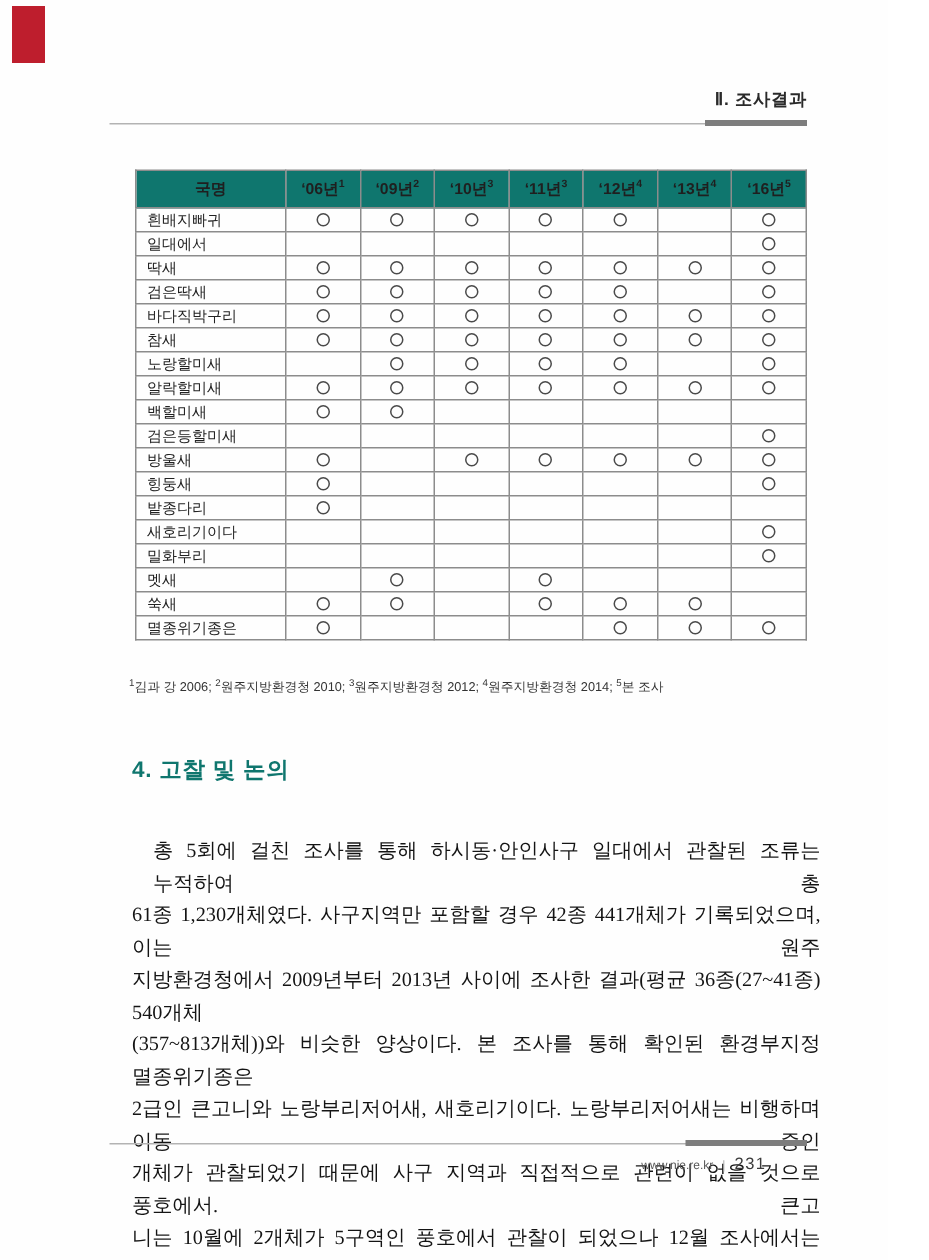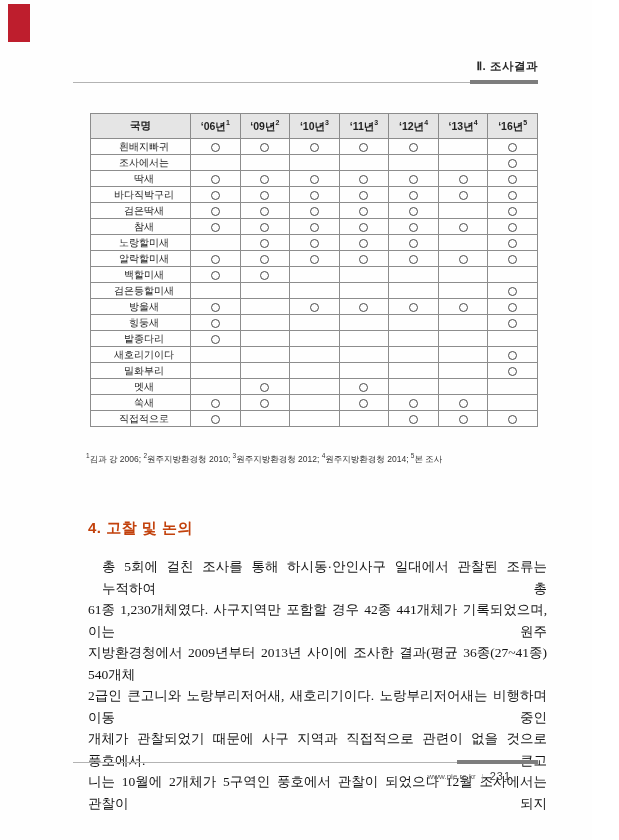--- a/index.html
+++ b/index.html
@@ -7,35 +7,35 @@
         font-family:"Liberation Sans",sans-serif;color:#222;}
   .chapter-tab{position:absolute;left:8px;top:4px;width:22px;height:38px;}
   .page-header{position:absolute;top:59px;left:73px;width:465px;text-align:right;
                font-size:11.5px;font-weight:bold;color:#2a2a2a;letter-spacing:0.5px;}
   .header-divider{position:absolute;top:82px;left:73px;width:465px;height:1px;background:#b3b3b3;}
   .header-divider-accent{position:absolute;top:80px;left:470px;width:68px;height:4px;background:#7d7d7d;}
 
   .obs-table{position:absolute;top:113px;left:90px;width:448px;border-collapse:collapse;
              table-layout:fixed;}
   .obs-table th,.obs-table td{border:1px solid #8c8c8c;padding:0;}
-  .obs-table thead th{background:#e5e5e5;height:24px;font-size:10.5px;font-weight:bold;
+  .obs-table thead th{background:#0f766e;height:24px;font-size:10.5px;font-weight:bold;
                       color:#1f1f1f;text-align:center;}
   .obs-table thead th sup{font-size:7px;}
   .obs-table tbody td{height:15px;font-size:10px;color:#222;}
-  .obs-table td.name{text-align:center;padding-left:7px;}
+  .obs-table td.name{text-align:left;padding-left:7px;}
   .obs-table td.mark-cell{text-align:center;vertical-align:middle;}
   .circle{display:inline-block;width:9px;height:9px;border:1px solid #4a4a4a;
           border-radius:50%;box-sizing:border-box;vertical-align:middle;}
 
   .table-footnote{position:absolute;top:452px;left:86px;width:456px;font-size:8.5px;
                   color:#333;letter-spacing:0;}
   .table-footnote sup{font-size:6.5px;}
 
-  .section-heading{position:absolute;top:519px;left:88px;font-size:15px;font-weight:bold;
-                   color:#c2410c;letter-spacing:0.5px;}
+  .section-heading{position:absolute;top:504px;left:88px;font-size:15px;font-weight:bold;
+                   color:#0f766e;letter-spacing:0.5px;}
   .discussion-paragraph{position:absolute;top:556px;left:88px;width:459px;
                         font-family:"Liberation Serif",serif;font-size:13.5px;color:#141414;}
   .para-line{line-height:21.5px;text-align:justify;text-align-last:justify;word-break:keep-all;}
   .para-line.first{padding-left:14px;}
 
   .footer-divider{position:absolute;top:762px;left:73px;width:465px;height:1px;background:#b3b3b3;}
   .footer-divider-accent{position:absolute;top:760px;left:457px;width:81px;height:4px;background:#7d7d7d;}
   .page-footer{position:absolute;top:770px;right:81px;display:flex;align-items:center;}
   .footer-url{font-size:8px;color:#555;}
   .footer-sep{font-size:8px;color:#aaa;margin:0 6px;}
@@ -80,60 +80,60 @@
           <td class="name">흰배지빠귀</td>
           <td class="mark-cell"><span class="circle"></span></td>
           <td class="mark-cell"><span class="circle"></span></td>
           <td class="mark-cell"><span class="circle"></span></td>
           <td class="mark-cell"><span class="circle"></span></td>
           <td class="mark-cell"><span class="circle"></span></td>
           <td class="mark-cell"></td>
           <td class="mark-cell"><span class="circle"></span></td>
         </tr>
         <tr>
-          <td class="name">조사에서는</td>
+          <td class="name">일대에서</td>
           <td class="mark-cell"></td>
           <td class="mark-cell"></td>
           <td class="mark-cell"></td>
           <td class="mark-cell"></td>
           <td class="mark-cell"></td>
           <td class="mark-cell"></td>
           <td class="mark-cell"><span class="circle"></span></td>
         </tr>
         <tr>
           <td class="name">딱새</td>
           <td class="mark-cell"><span class="circle"></span></td>
           <td class="mark-cell"><span class="circle"></span></td>
           <td class="mark-cell"><span class="circle"></span></td>
           <td class="mark-cell"><span class="circle"></span></td>
           <td class="mark-cell"><span class="circle"></span></td>
           <td class="mark-cell"><span class="circle"></span></td>
           <td class="mark-cell"><span class="circle"></span></td>
         </tr>
         <tr>
+          <td class="name">검은딱새</td>
+          <td class="mark-cell"><span class="circle"></span></td>
+          <td class="mark-cell"><span class="circle"></span></td>
+          <td class="mark-cell"><span class="circle"></span></td>
+          <td class="mark-cell"><span class="circle"></span></td>
+          <td class="mark-cell"><span class="circle"></span></td>
+          <td class="mark-cell"></td>
+          <td class="mark-cell"><span class="circle"></span></td>
+        </tr>
+        <tr>
           <td class="name">바다직박구리</td>
           <td class="mark-cell"><span class="circle"></span></td>
           <td class="mark-cell"><span class="circle"></span></td>
           <td class="mark-cell"><span class="circle"></span></td>
           <td class="mark-cell"><span class="circle"></span></td>
           <td class="mark-cell"><span class="circle"></span></td>
           <td class="mark-cell"><span class="circle"></span></td>
           <td class="mark-cell"><span class="circle"></span></td>
         </tr>
         <tr>
-          <td class="name">검은딱새</td>
-          <td class="mark-cell"><span class="circle"></span></td>
-          <td class="mark-cell"><span class="circle"></span></td>
-          <td class="mark-cell"><span class="circle"></span></td>
-          <td class="mark-cell"><span class="circle"></span></td>
-          <td class="mark-cell"><span class="circle"></span></td>
-          <td class="mark-cell"></td>
-          <td class="mark-cell"><span class="circle"></span></td>
-        </tr>
-        <tr>
           <td class="name">참새</td>
           <td class="mark-cell"><span class="circle"></span></td>
           <td class="mark-cell"><span class="circle"></span></td>
           <td class="mark-cell"><span class="circle"></span></td>
           <td class="mark-cell"><span class="circle"></span></td>
           <td class="mark-cell"><span class="circle"></span></td>
           <td class="mark-cell"><span class="circle"></span></td>
           <td class="mark-cell"><span class="circle"></span></td>
         </tr>
         <tr>
@@ -240,40 +240,41 @@
           <td class="name">쑥새</td>
           <td class="mark-cell"><span class="circle"></span></td>
           <td class="mark-cell"><span class="circle"></span></td>
           <td class="mark-cell"></td>
           <td class="mark-cell"><span class="circle"></span></td>
           <td class="mark-cell"><span class="circle"></span></td>
           <td class="mark-cell"><span class="circle"></span></td>
           <td class="mark-cell"></td>
         </tr>
         <tr>
-          <td class="name">직접적으로</td>
+          <td class="name">멸종위기종은</td>
           <td class="mark-cell"><span class="circle"></span></td>
           <td class="mark-cell"></td>
           <td class="mark-cell"></td>
           <td class="mark-cell"></td>
           <td class="mark-cell"><span class="circle"></span></td>
           <td class="mark-cell"><span class="circle"></span></td>
           <td class="mark-cell"><span class="circle"></span></td>
         </tr>
       </tbody>
   </table>
 
   <div class="table-footnote" id="table-footnote"><sup>1</sup>김과 강 2006; <sup>2</sup>원주지방환경청 2010; <sup>3</sup>원주지방환경청 2012; <sup>4</sup>원주지방환경청 2014; <sup>5</sup>본 조사</div>
 
   <div class="section-heading">4. 고찰 및 논의</div>
 
   <div class="discussion-paragraph" id="discussion-paragraph">
       <div class="para-line first">총 5회에 걸친 조사를 통해 하시동·안인사구 일대에서 관찰된 조류는 누적하여 총</div>
       <div class="para-line">61종 1,230개체였다. 사구지역만 포함할 경우 42종 441개체가 기록되었으며, 이는 원주</div>
       <div class="para-line">지방환경청에서 2009년부터 2013년 사이에 조사한 결과(평균 36종(27~41종) 540개체</div>
+      <div class="para-line">(357~813개체))와 비슷한 양상이다. 본 조사를 통해 확인된 환경부지정 멸종위기종은</div>
       <div class="para-line">2급인 큰고니와 노랑부리저어새, 새호리기이다. 노랑부리저어새는 비행하며 이동 중인</div>
       <div class="para-line">개체가 관찰되었기 때문에 사구 지역과 직접적으로 관련이 없을 것으로 풍호에서. 큰고</div>
       <div class="para-line">니는 10월에 2개체가 5구역인 풍호에서 관찰이 되었으나 12월 조사에서는 관찰이 되지</div>
     </div>
 
   <div class="footer-divider"></div>
   <div class="footer-divider-accent"></div>
   <div class="page-footer">
     <span class="footer-url">www.nie.re.kr</span>
     <span class="footer-sep">|</span>

